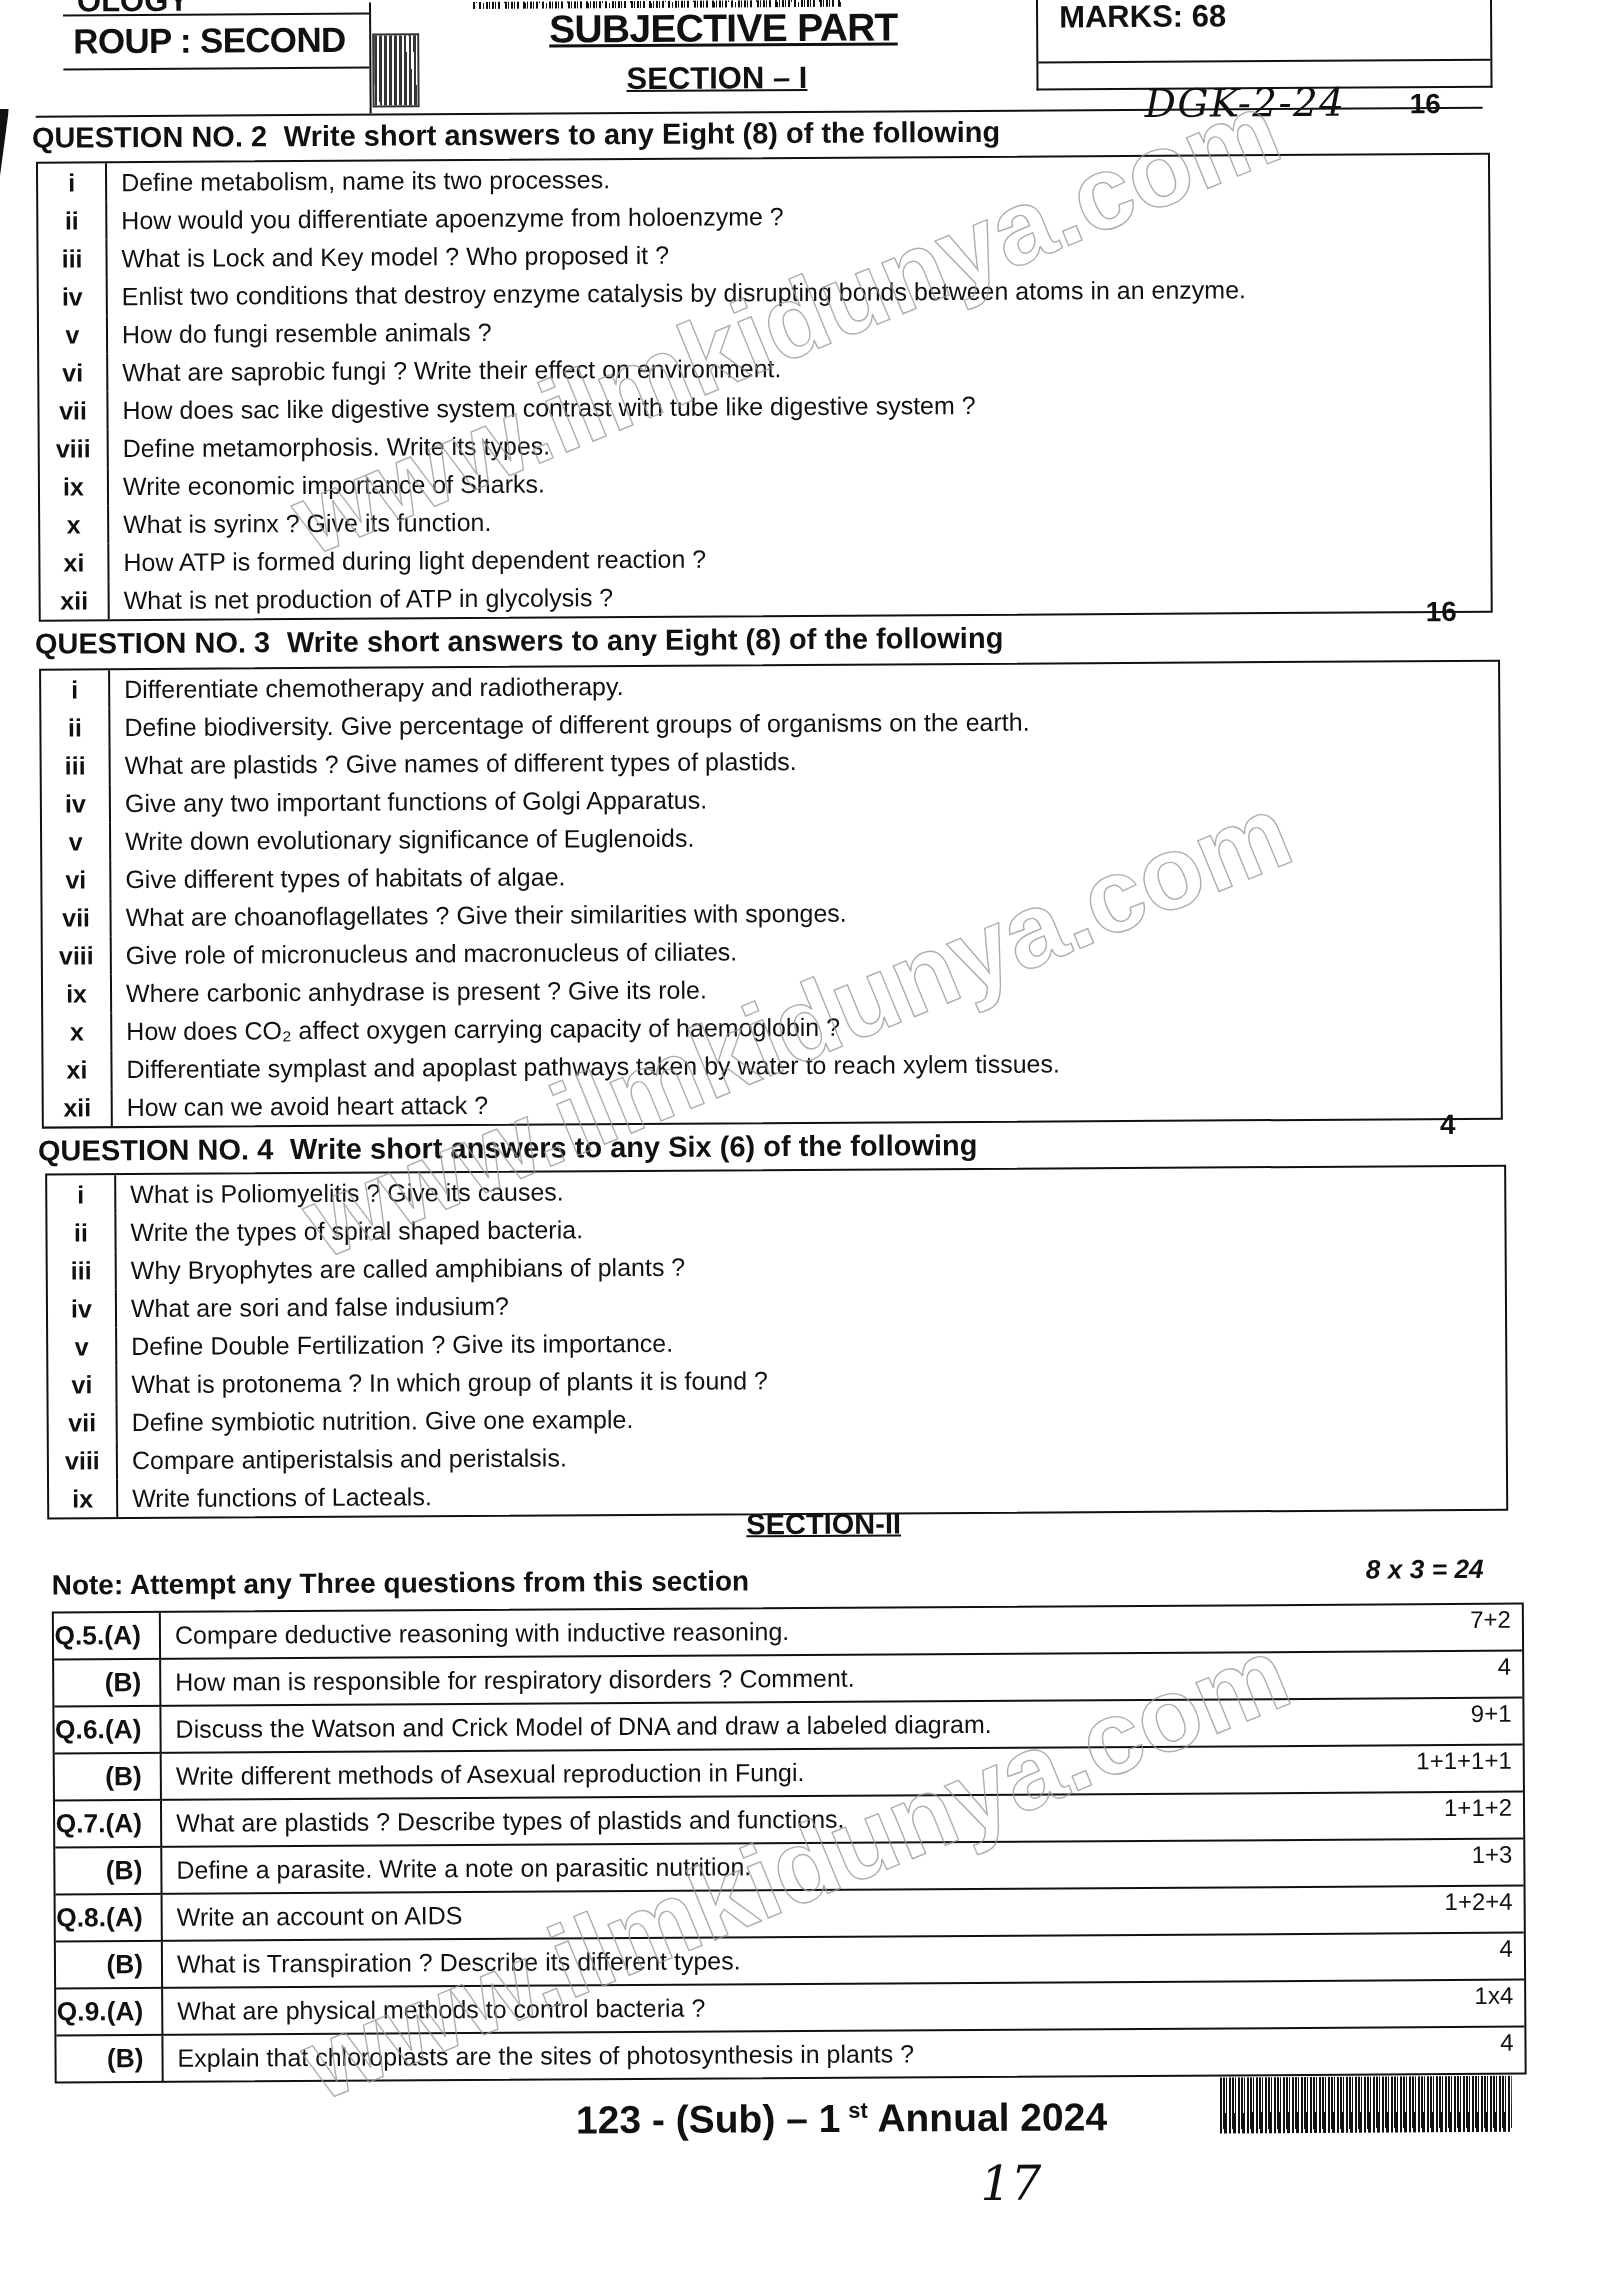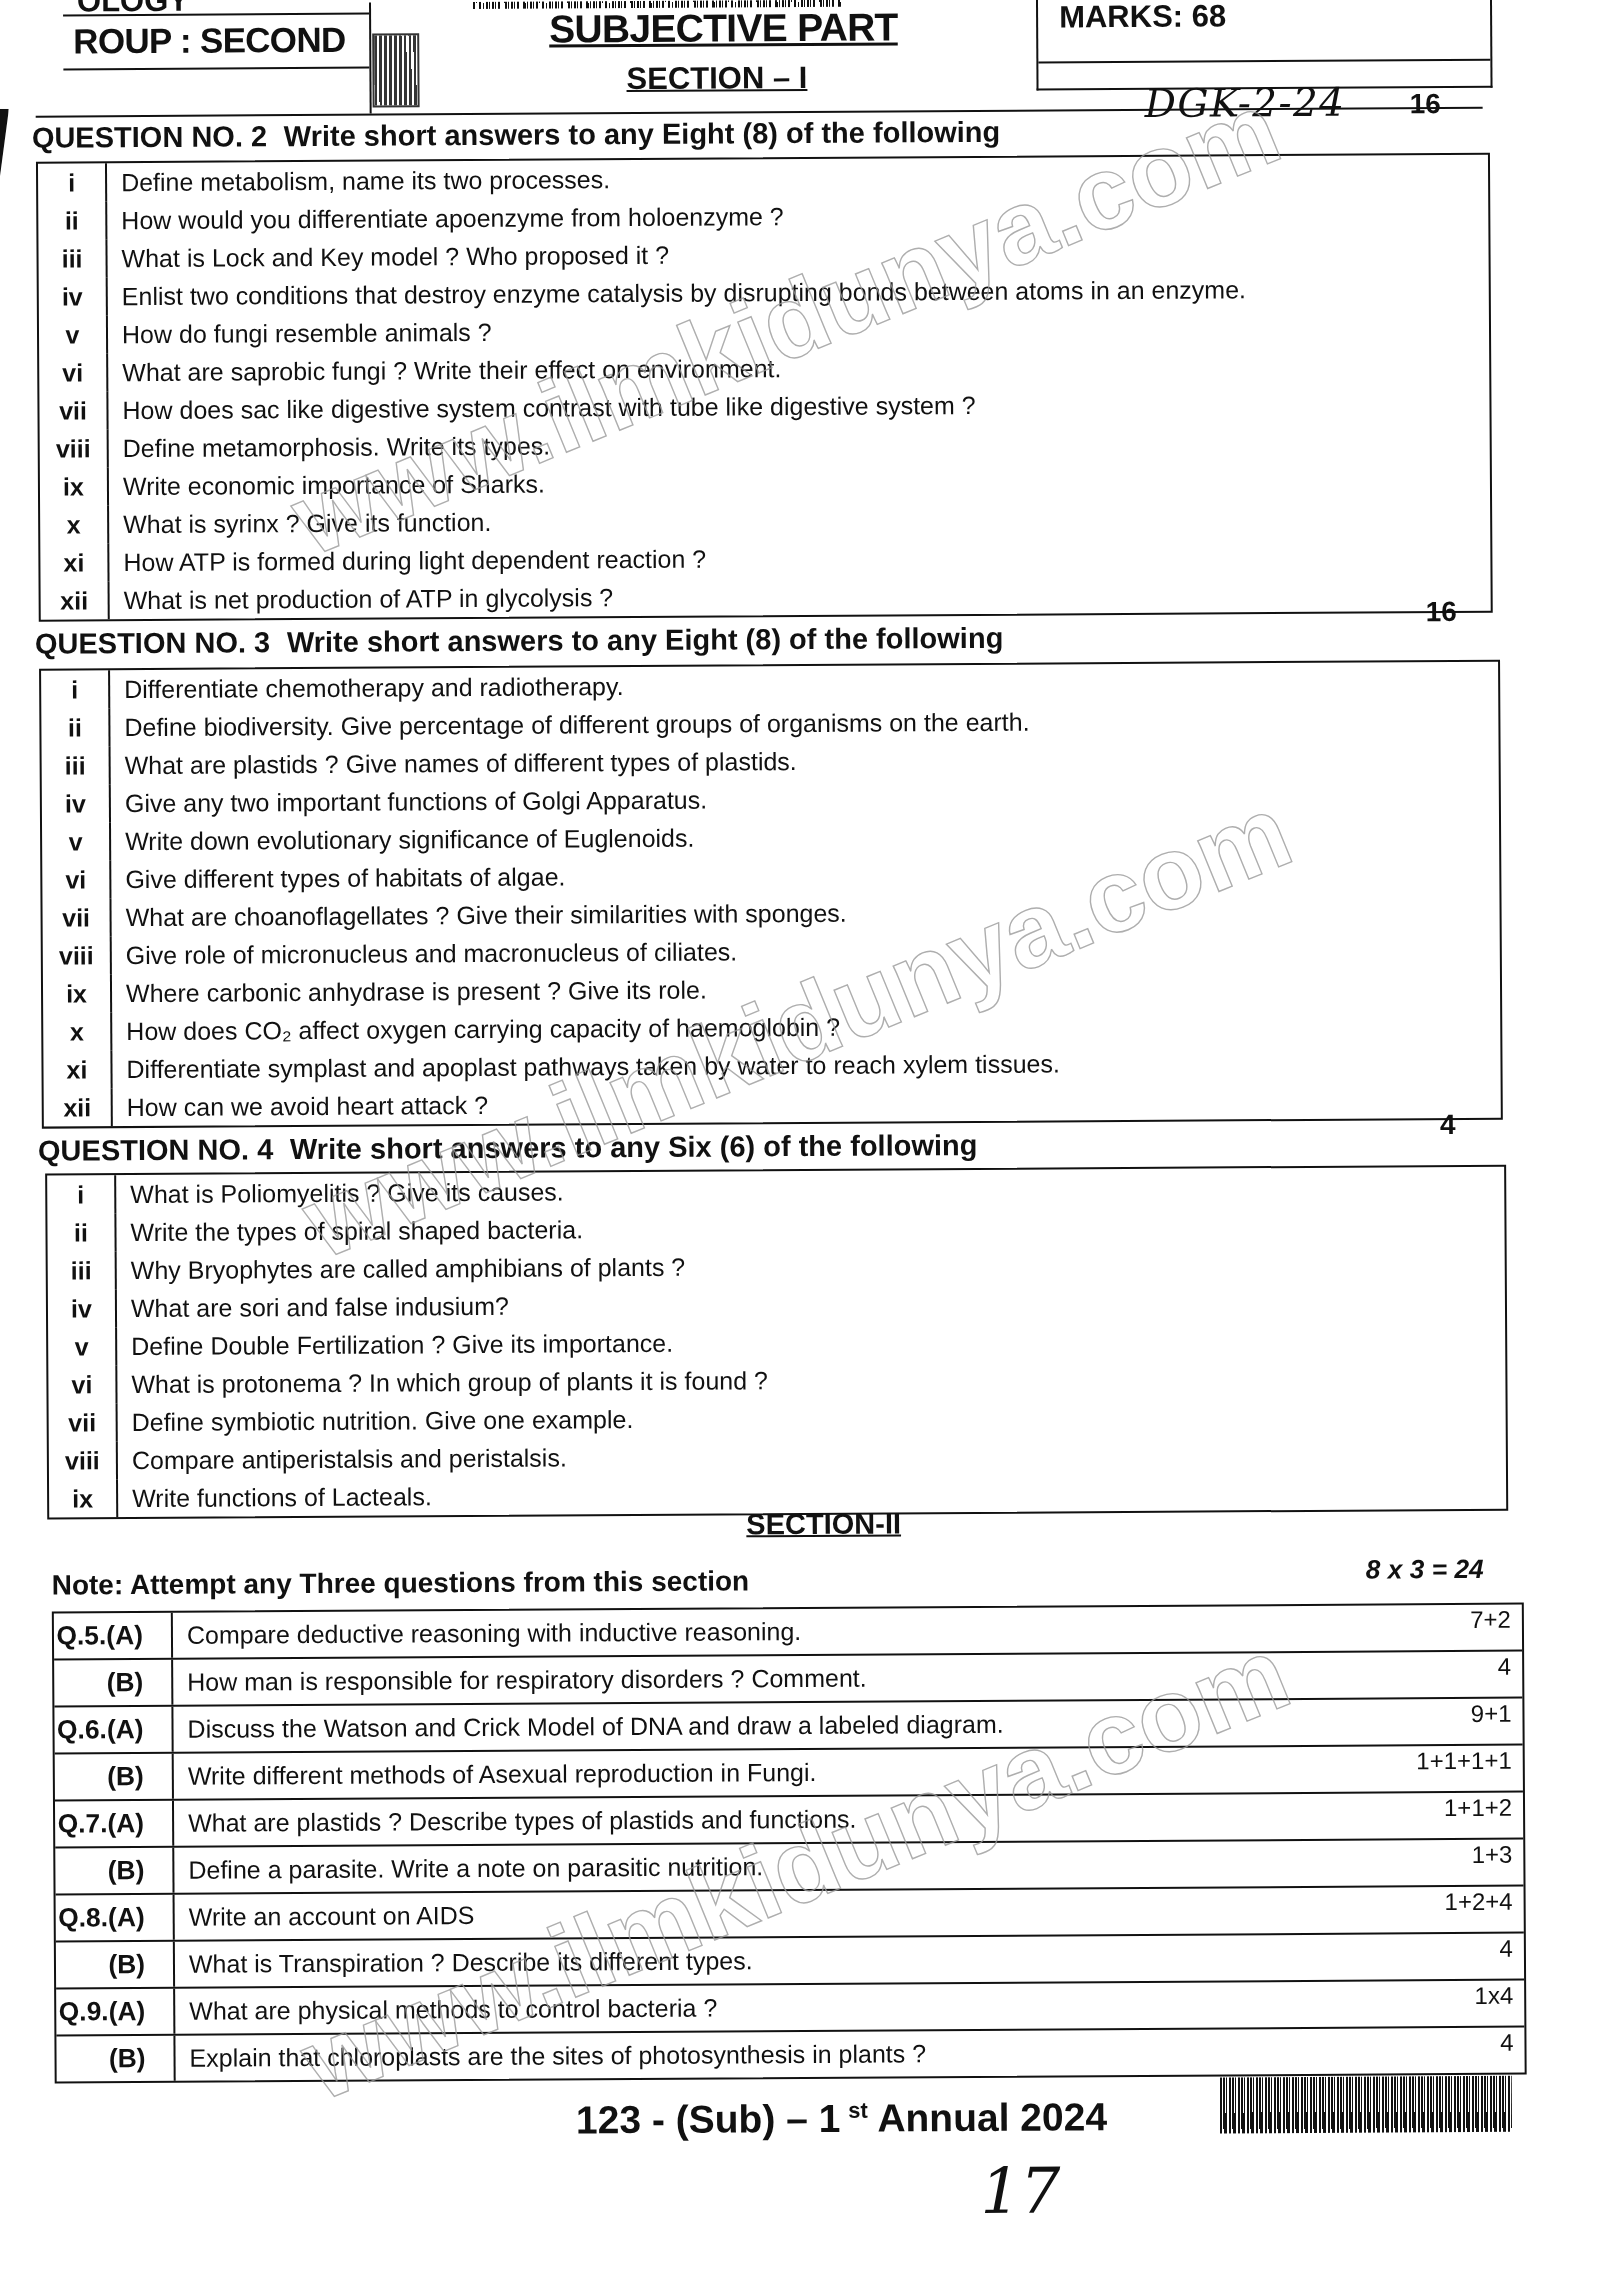--- a/index.html
+++ b/index.html
@@ -39,30 +39,30 @@
   .sq .num { width:67px; border-right:2.1px solid #111; text-align:center; font-weight:bold; font-size:25px; align-self:stretch; display:flex; align-items:center; justify-content:center; }
   .sq .txt { padding-left:14px; font-size:25px; white-space:nowrap; }
 
   
   .sec2 { position:absolute; left:744px; top:1508px; font-size:29px; font-weight:bold; text-decoration:underline; text-decoration-thickness:2.1px; }
   .note { position:absolute; left:49px; top:1565px; font-size:28px; font-weight:bold; }
   .total { position:absolute; left:1363px; top:1558px; font-size:26.4px; font-weight:bold;font-style:italic; }
   .lq { position:absolute; left:49px; top:1607px; width:1468px; border:2.1px solid #111; }
   .lq .row { display:flex; align-items:stretch; border-top:2.1px solid #111; height:45px; }
   .lq .row:first-child { border-top:none; }
-  .lq .qid { width:119px; border-right:2.1px solid #111; font-weight:bold; font-size:26.4px; display:flex; align-items:center; justify-content:flex-end; padding-right:28px; box-sizing:border-box; }
+  .lq .qid { width:107px; border-right:2.1px solid #111; font-weight:bold; font-size:26.4px; display:flex; align-items:center; justify-content:flex-end; padding-right:18px; box-sizing:border-box; }
   .lq .qtext { flex:1; font-size:25px; display:flex; align-items:center; padding-left:14px; white-space:nowrap; }
   .lq .qm { width:139px; font-size:24px; text-align:right; padding-right:11px; padding-top:1.4px; box-sizing:border-box; }
 
   
   .footer { position:absolute; left:570px; top:2097px; font-size:39px; font-weight:bold; }
   .footer sup { font-size:22px;margin-left:8px; }
   .barcode { position:absolute; left:1214px; top:2080px; width:292px; height:56px;
         background:repeating-linear-gradient(90deg,#111 0 2.1px,#fff 2.1px 3.5px,#111 3.5px 5.6px,#fff 5.6px 6.3px,#111 6.3px 7px,#fff 7px 9px); }
-  .sig { position:absolute; left:974px; top:2156px; font-family:"DejaVu Serif", serif; font-style:italic; font-size:63px; }
+  .sig { position:absolute; left:974px; top:2156px; font-family:"DejaVu Serif", serif; font-style:italic; font-size:48px; }
 
   
   .wm { position:absolute; font-size:104px; font-weight:bold; color:transparent; -webkit-text-stroke:1.4px #9a9a9a; transform:rotate(-22deg); white-space:nowrap; pointer-events:none; opacity:.8; }
 </style>
 </head>
 <body>
 
 <div class="page">
 
   <div class="left-shadow"></div>

